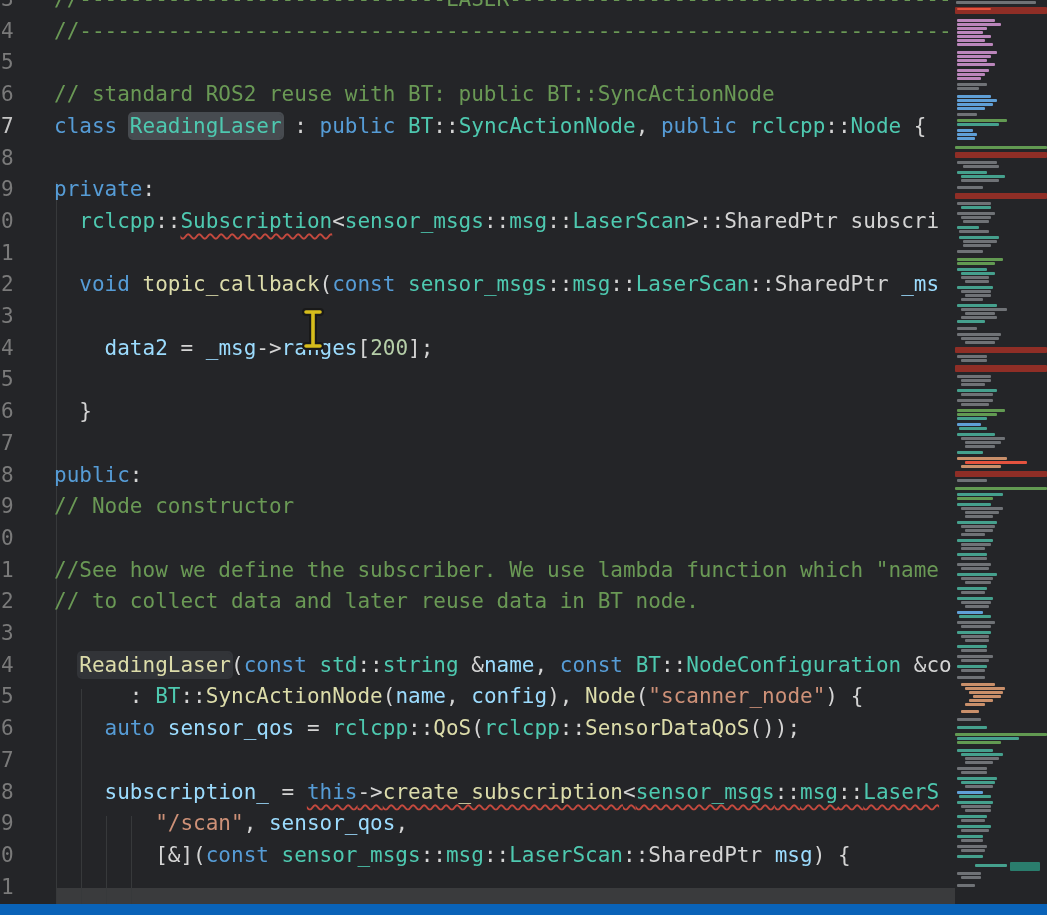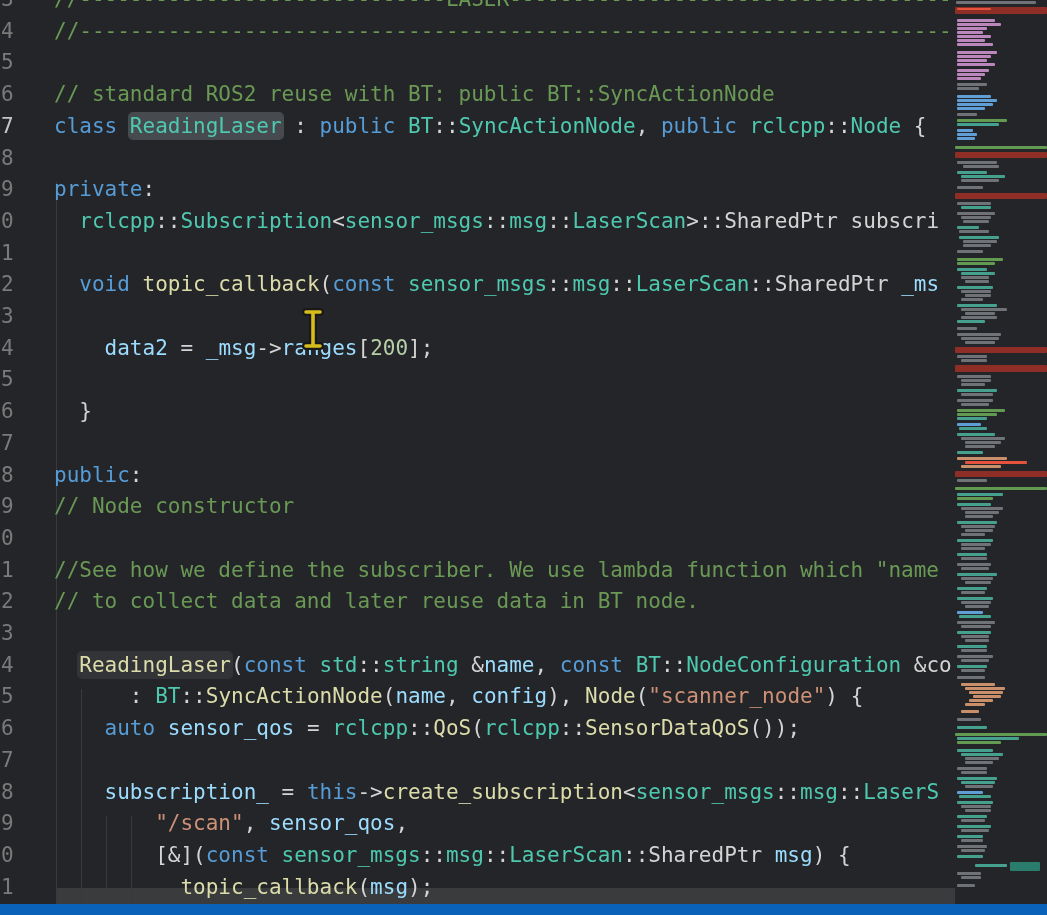--- a/index.html
+++ b/index.html
@@ -16,21 +16,21 @@
   .gutter-num.active{color:var(--lineNumActive);}
   .code{position:absolute;left:54px;top:0;font-size:21px;color:var(--plain);}
   .comment{color:var(--comment);}
   .kw{color:var(--kw);}
   .type{color:var(--type);}
   .fn{color:var(--fn);}
   .var{color:var(--var);}
   .str{color:var(--str);}
   .num{color:var(--num);}
   .plain{color:var(--plain);}
-  .sq{text-decoration-style:wavy; text-decoration-color:var(--squiggle);
+  .sq{text-decoration:underline; text-decoration-style:wavy; text-decoration-color:var(--squiggle);
       text-decoration-thickness:2px; text-underline-offset:5px; text-decoration-skip-ink:none;text-align:right;}
   .hlS{background:var(--hlStrong);border-radius:3px;box-shadow:0 0 0 2px var(--hlStrong);}
   .hlW{background:var(--hlWeak);border-radius:3px;box-shadow:0 0 0 2px var(--hlWeak);}
   .guide{position:absolute;width:1px;background:#37393b;z-index:1;}
   #line-strip{position:absolute;z-index:1;background:#3a3b3d;}
   
   #ibeam{position:absolute;z-index:6;}
   
   #minimap{position:absolute;top:0;width:92px;height:915px;overflow:hidden;background:var(--bg,#242528);z-index:3;}
   .mm{position:absolute;border-radius:1px;}
@@ -71,21 +71,21 @@
         <div class="row" style="top: 562.6px;"><span class="gutter-num">1</span><span class="code"><span class="comment">//See how we define the subscriber. We use lambda function which "name</span></span></div>
         <div class="row" style="top: 594.3px;"><span class="gutter-num">2</span><span class="code"><span class="comment">// to collect data and later reuse data in BT node.</span></span></div>
         <div class="row" style="top: 626px;"><span class="gutter-num">3</span><span class="code"></span></div>
         <div class="row" style="top: 657.7px;"><span class="gutter-num">4</span><span class="code"><span class="plain">  </span><span class="fn hlW">ReadingLaser</span><span class="plain">(</span><span class="kw">const </span><span class="type">std</span><span class="plain">::</span><span class="type">string</span><span class="plain"> &amp;</span><span class="var">name</span><span class="plain">, </span><span class="kw">const </span><span class="type">BT</span><span class="plain">::</span><span class="type">NodeConfiguration</span><span class="plain"> &amp;co</span></span></div>
         <div class="row" style="top: 689.4px;"><span class="gutter-num">5</span><span class="code"><span class="plain">      : </span><span class="type">BT</span><span class="plain">::</span><span class="fn">SyncActionNode</span><span class="plain">(</span><span class="var">name</span><span class="plain">, </span><span class="var">config</span><span class="plain">), </span><span class="fn">Node</span><span class="plain">(</span><span class="str">"scanner_node"</span><span class="plain">) {</span></span></div>
         <div class="row" style="top: 721.1px;"><span class="gutter-num">6</span><span class="code"><span class="plain">    </span><span class="kw">auto </span><span class="var">sensor_qos</span><span class="plain"> = </span><span class="type">rclcpp</span><span class="plain">::</span><span class="fn">QoS</span><span class="plain">(</span><span class="type">rclcpp</span><span class="plain">::</span><span class="fn">SensorDataQoS</span><span class="plain">());</span></span></div>
         <div class="row" style="top: 752.8px;"><span class="gutter-num">7</span><span class="code"></span></div>
         <div class="row" style="top: 784.5px;"><span class="gutter-num">8</span><span class="code"><span class="var">    subscription_</span><span class="plain"> = </span><span class="kw sq">this</span><span class="plain sq">-&gt;</span><span class="fn sq">create_subscription</span><span class="plain sq">&lt;</span><span class="type sq">sensor_msgs</span><span class="plain sq">::</span><span class="type sq">msg</span><span class="plain sq">::</span><span class="type sq">LaserS</span></span></div>
         <div class="row" style="top: 816.2px;"><span class="gutter-num">9</span><span class="code"><span class="str">        "/scan"</span><span class="plain">, </span><span class="var">sensor_qos</span><span class="plain">,</span></span></div>
         <div class="row" style="top: 847.9px;"><span class="gutter-num">0</span><span class="code"><span class="plain">        [&amp;](</span><span class="kw">const </span><span class="type">sensor_msgs</span><span class="plain">::</span><span class="type">msg</span><span class="plain">::</span><span class="type">LaserScan</span><span class="plain">::</span><span class="plain">SharedPtr</span><span class="var"> msg</span><span class="plain">) {</span></span></div>
-        <div class="row" style="top: 879.6px;"><span class="gutter-num">1</span><span class="code"><span class="fn">          topic_callback</span><span class="plain">(</span><span class="var">msg</span><span class="plain">);</span></span></div>
+        <div class="row" style="top: 879.6px;"><span class="gutter-num">1</span></div>
       </div>
     <div id="ibeam" style="left: 299px; top: 308px;">
       <svg width="28" height="44" viewBox="0 0 28 44">
         <g fill="none" stroke-linecap="round">
           <path d="M7 4 H21 M14 4 V38 M7 38 H21" stroke="#191919" stroke-width="8"></path>
           <path d="M7 4 H21 M14 4 V38 M7 38 H21" stroke="#d6bd1c" stroke-width="3.6"></path>
         </g>
       </svg>
     </div>
   </div>

